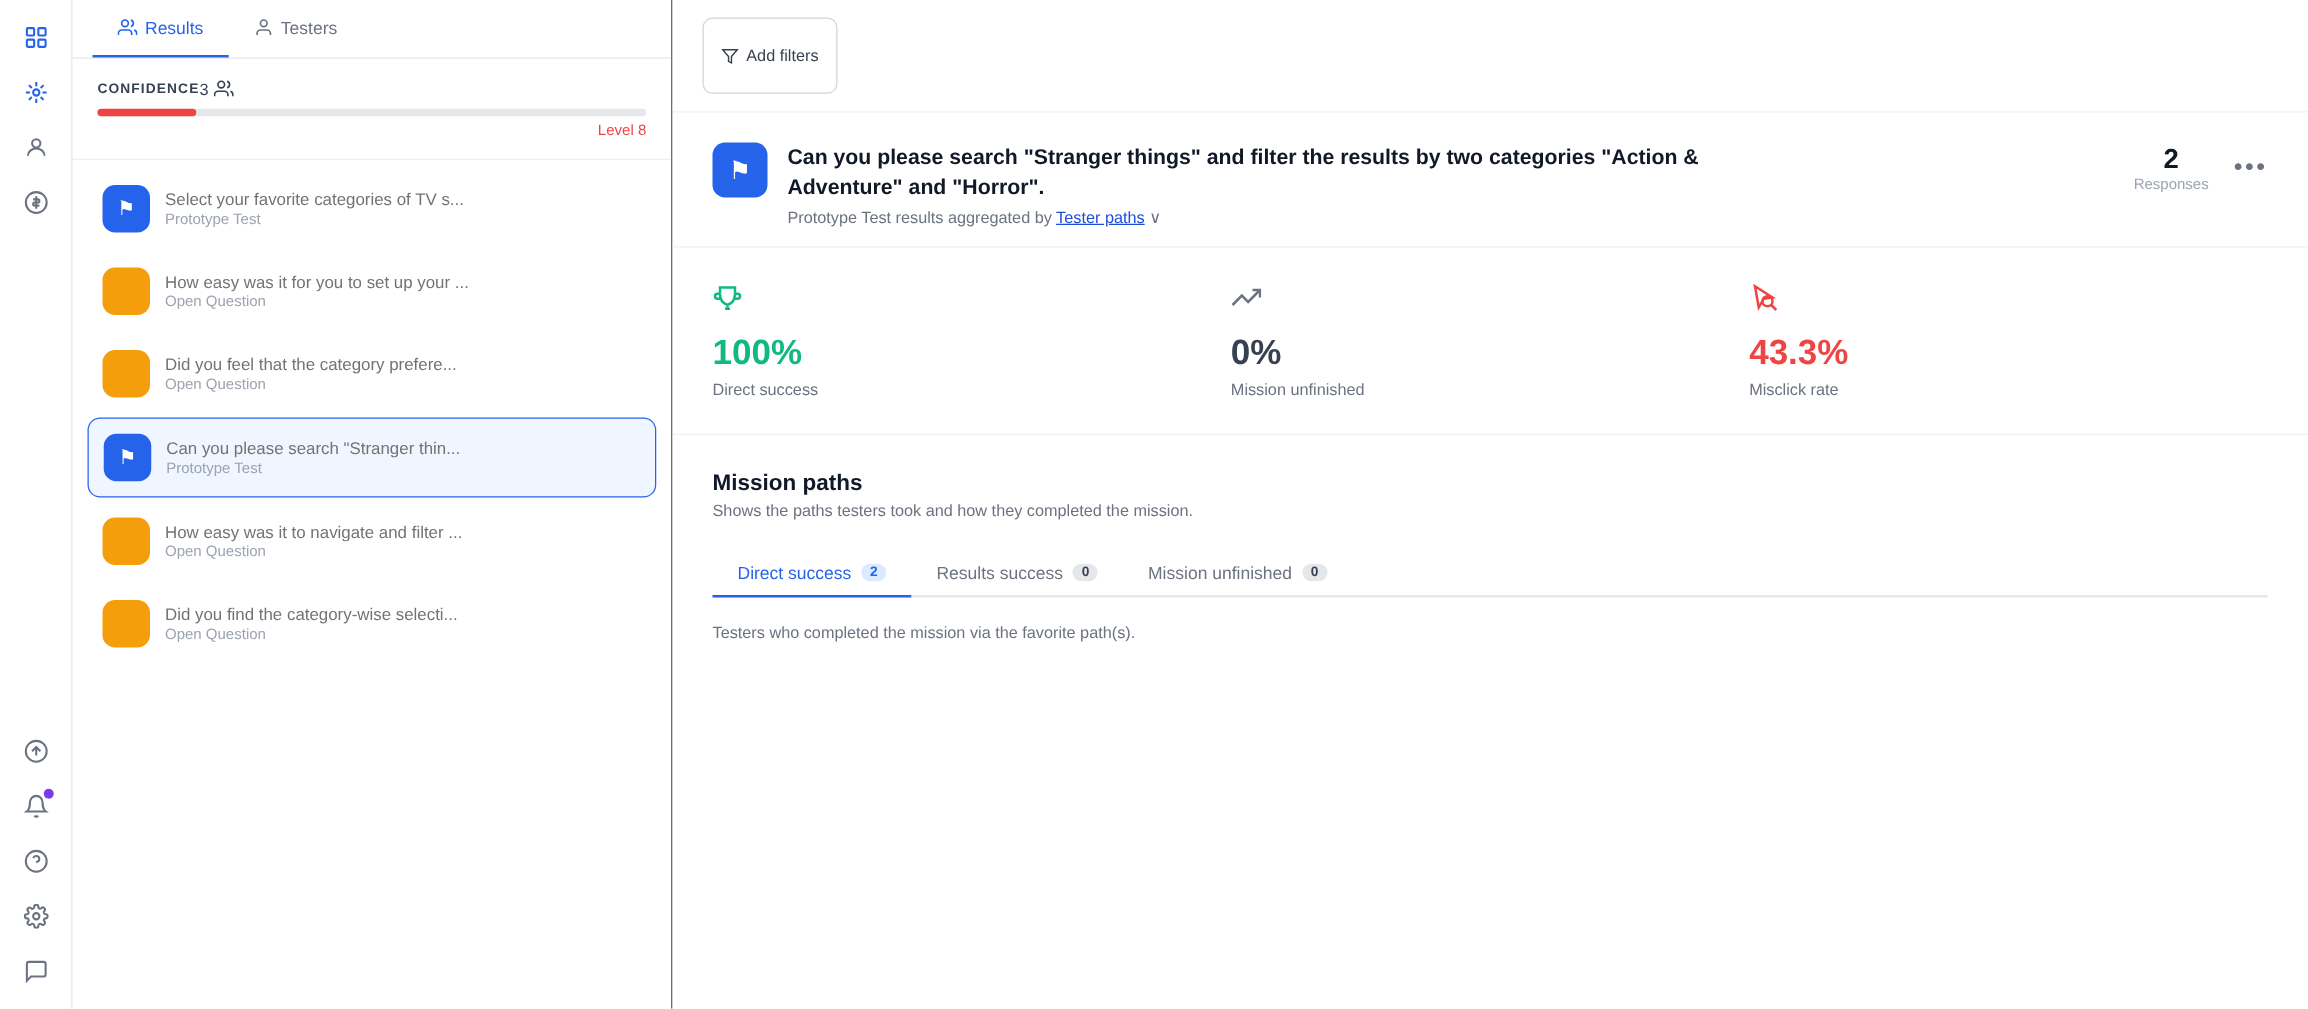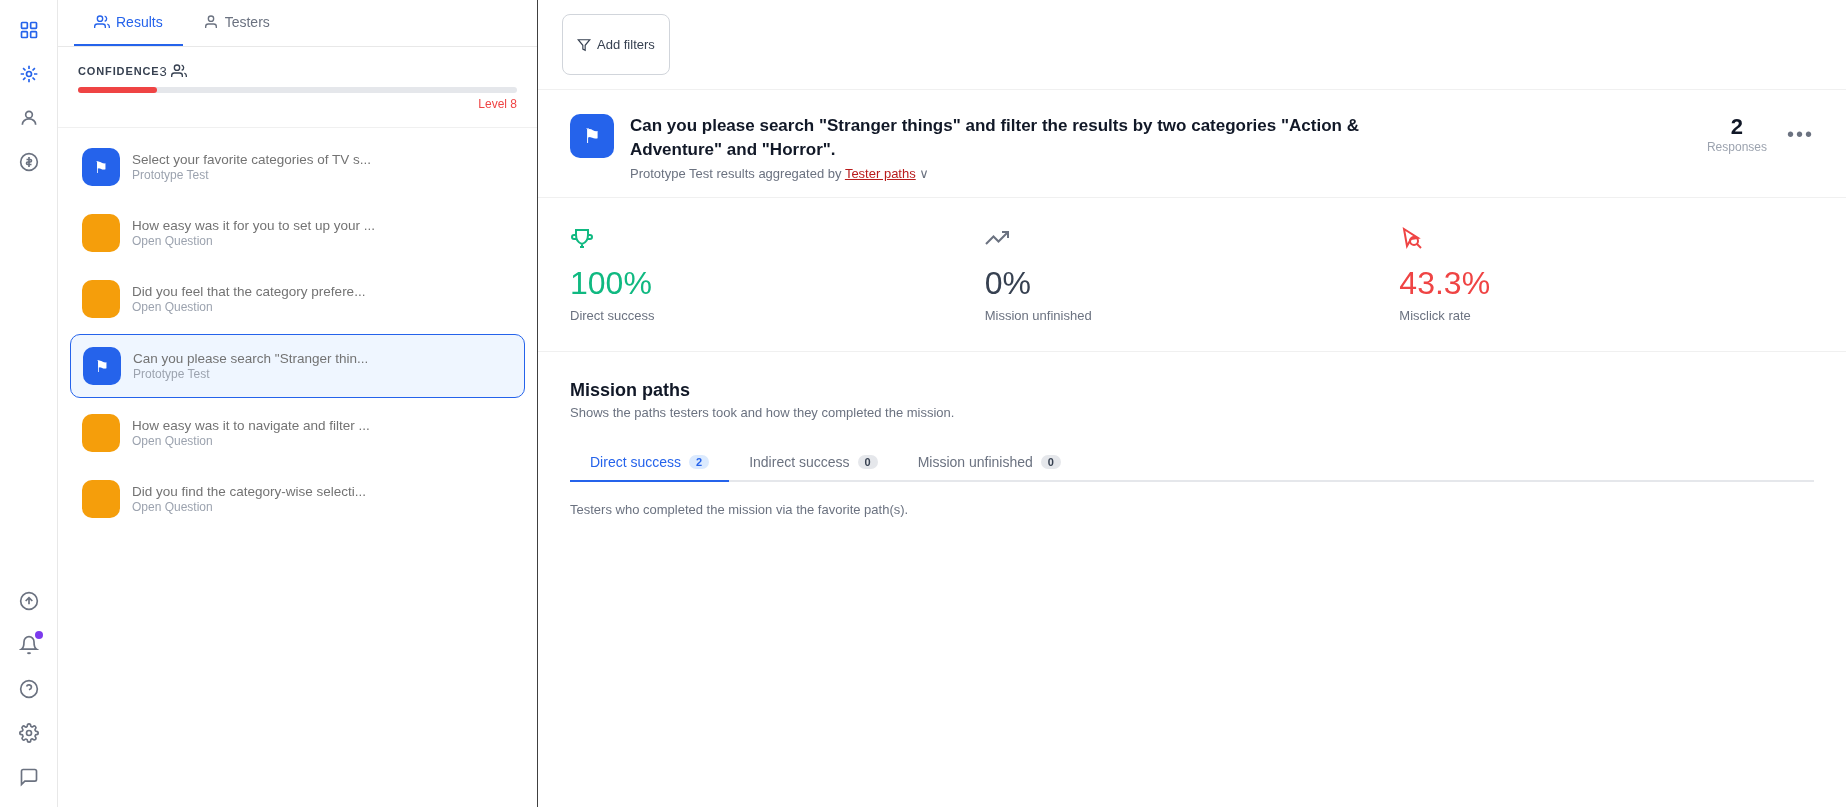--- a/index.html
+++ b/index.html
@@ -218,21 +218,21 @@
       color: #111827;
       line-height: 1.4;
       max-width: 740px;
     }
     .task-header-subtitle {
       font-size: 13px;
       color: #6b7280;
       margin-top: 4px;
     }
     .task-header-subtitle a {
-      color: #b91c1c;
+      color: #1d4ed8;
       text-decoration: underline;
     }
     .task-header-right {
       display: flex;
       align-items: center;
       gap: 20px;
       flex-shrink: 0;
     }
     .responses-count {
       text-align: center;
@@ -267,22 +267,22 @@
       gap: 6px;
     }
     .stat-icon {
       font-size: 20px;
       margin-bottom: 4px;
     }
     .stat-icon.green { color: #10b981; }
     .stat-icon.gray { color: #6b7280; }
     .stat-icon.red { color: #ef4444; }
     .stat-value {
-      font-size: 32px;
-      font-weight: 400;
+      font-size: 28px;
+      font-weight: 700;
     }
     .stat-value.green { color: #10b981; }
     .stat-value.gray { color: #374151; }
     .stat-value.red { color: #ef4444; }
     .stat-label {
       font-size: 13px;
       color: #6b7280;
     }
 
     
@@ -586,21 +586,21 @@
   <div class="mission-paths">
     <div class="mission-paths-title">Mission paths</div>
     <div class="mission-paths-subtitle">Shows the paths testers took and how they completed the mission.</div>
 
     <div class="mission-tabs">
       <div class="mission-tab active">
         <span>Direct success</span>
         <span class="tab-badge">2</span>
       </div>
       <div class="mission-tab">
-        <span>Indirect success</span>
+        <span>Results success</span>
         <span class="tab-badge">0</span>
       </div>
       <div class="mission-tab">
         <span>Mission unfinished</span>
         <span class="tab-badge">0</span>
       </div>
     </div>
 
     <div class="testers-note">Testers who completed the mission via the favorite path(s).</div>
   </div>

